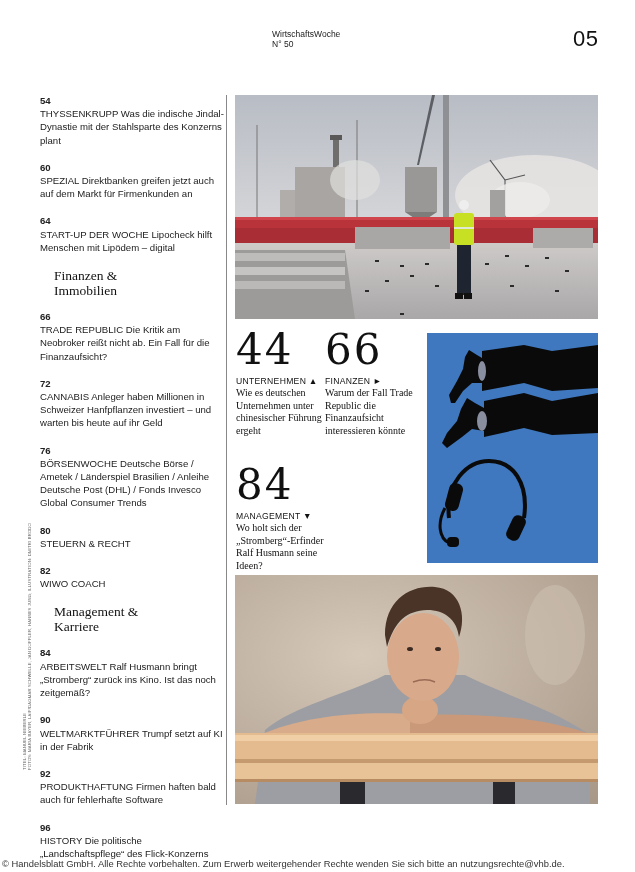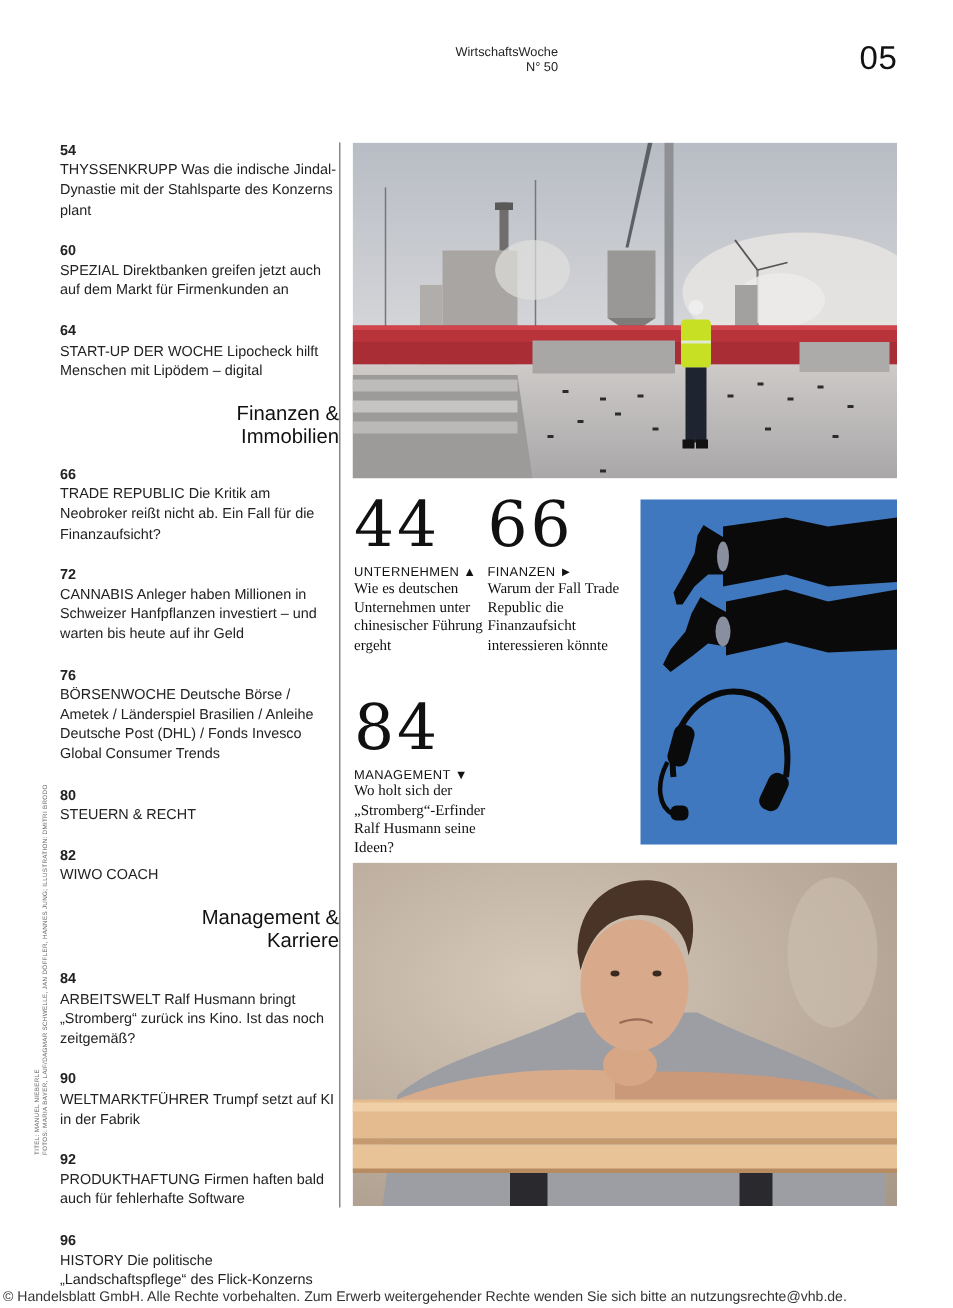--- a/index.html
+++ b/index.html
@@ -1,27 +1,27 @@
 <!DOCTYPE html>
 <html><head>
   <meta charset="utf-8">
   <style>
     * { box-sizing: border-box; margin: 0; padding: 0; }
     html, body { width: 635px; height: 872px; background: #ffffff; overflow: hidden; }
     body { position: relative; font-family: "Liberation Sans", sans-serif; color: #1a1a1a; }
 
-    .masthead { position: absolute; top: 29px; left: 272px; width: 100px; text-align: right; font-size: 8.5px; line-height: 10px; color: #222; }
+    .masthead { position: absolute; top: 29px; left: 272px; width: 100px; text-align: left; font-size: 8.5px; line-height: 10px; color: #222; }
     .page-num { position: absolute; top: 26px; left: 573px; font-size: 22px; font-weight: 400; color: #111; letter-spacing: 0.5px; }
 
     .toc { position: absolute; left: 40px; top: 94px; width: 186px; }
     .toc-item { display: flex; font-size: 9.6px; line-height: 13.2px; color: #222; margin-bottom: 14px; flex-direction: column; }
     .toc-item .num { width: 17px; flex: none; font-weight: 700; text-align: right; padding-right: 7px; margin-right: 0; font-size: 9.6px; }
     .toc-item .txt { flex: 1; }
     .toc-item.tight { margin-bottom: 2px; }
-    .section-head { text-align: right; font-size: 13.5px; line-height: 15px; color: #111; margin: 10px 0 12px 0; padding-left: 14px; }
+    .section-head { text-align: left; font-size: 13.5px; line-height: 15px; color: #111; margin: 10px 0 12px 0; padding-left: 14px; font-family: Liberation Serif, serif; }
 
     .divider { position: absolute; left: 226px; top: 95px; width: 1px; height: 710px; background: #888; }
 
     .photo { position: absolute; overflow: hidden; }
     .photo-top { left: 235px; top: 95px; width: 363px; height: 224px; }
     .photo-bottom { left: 235px; top: 575px; width: 363px; height: 229px; }
     .illus { position: absolute; left: 427px; top: 333px; width: 171px; height: 230px; background: #3f78bf; overflow: hidden; }
 
     .teaser { position: absolute; width: 100px; }
     .teaser .big { font-family: "DejaVu Serif", serif; font-size: 42px; line-height: 40px; font-weight: 300; color: #111; letter-spacing: 2px; }

